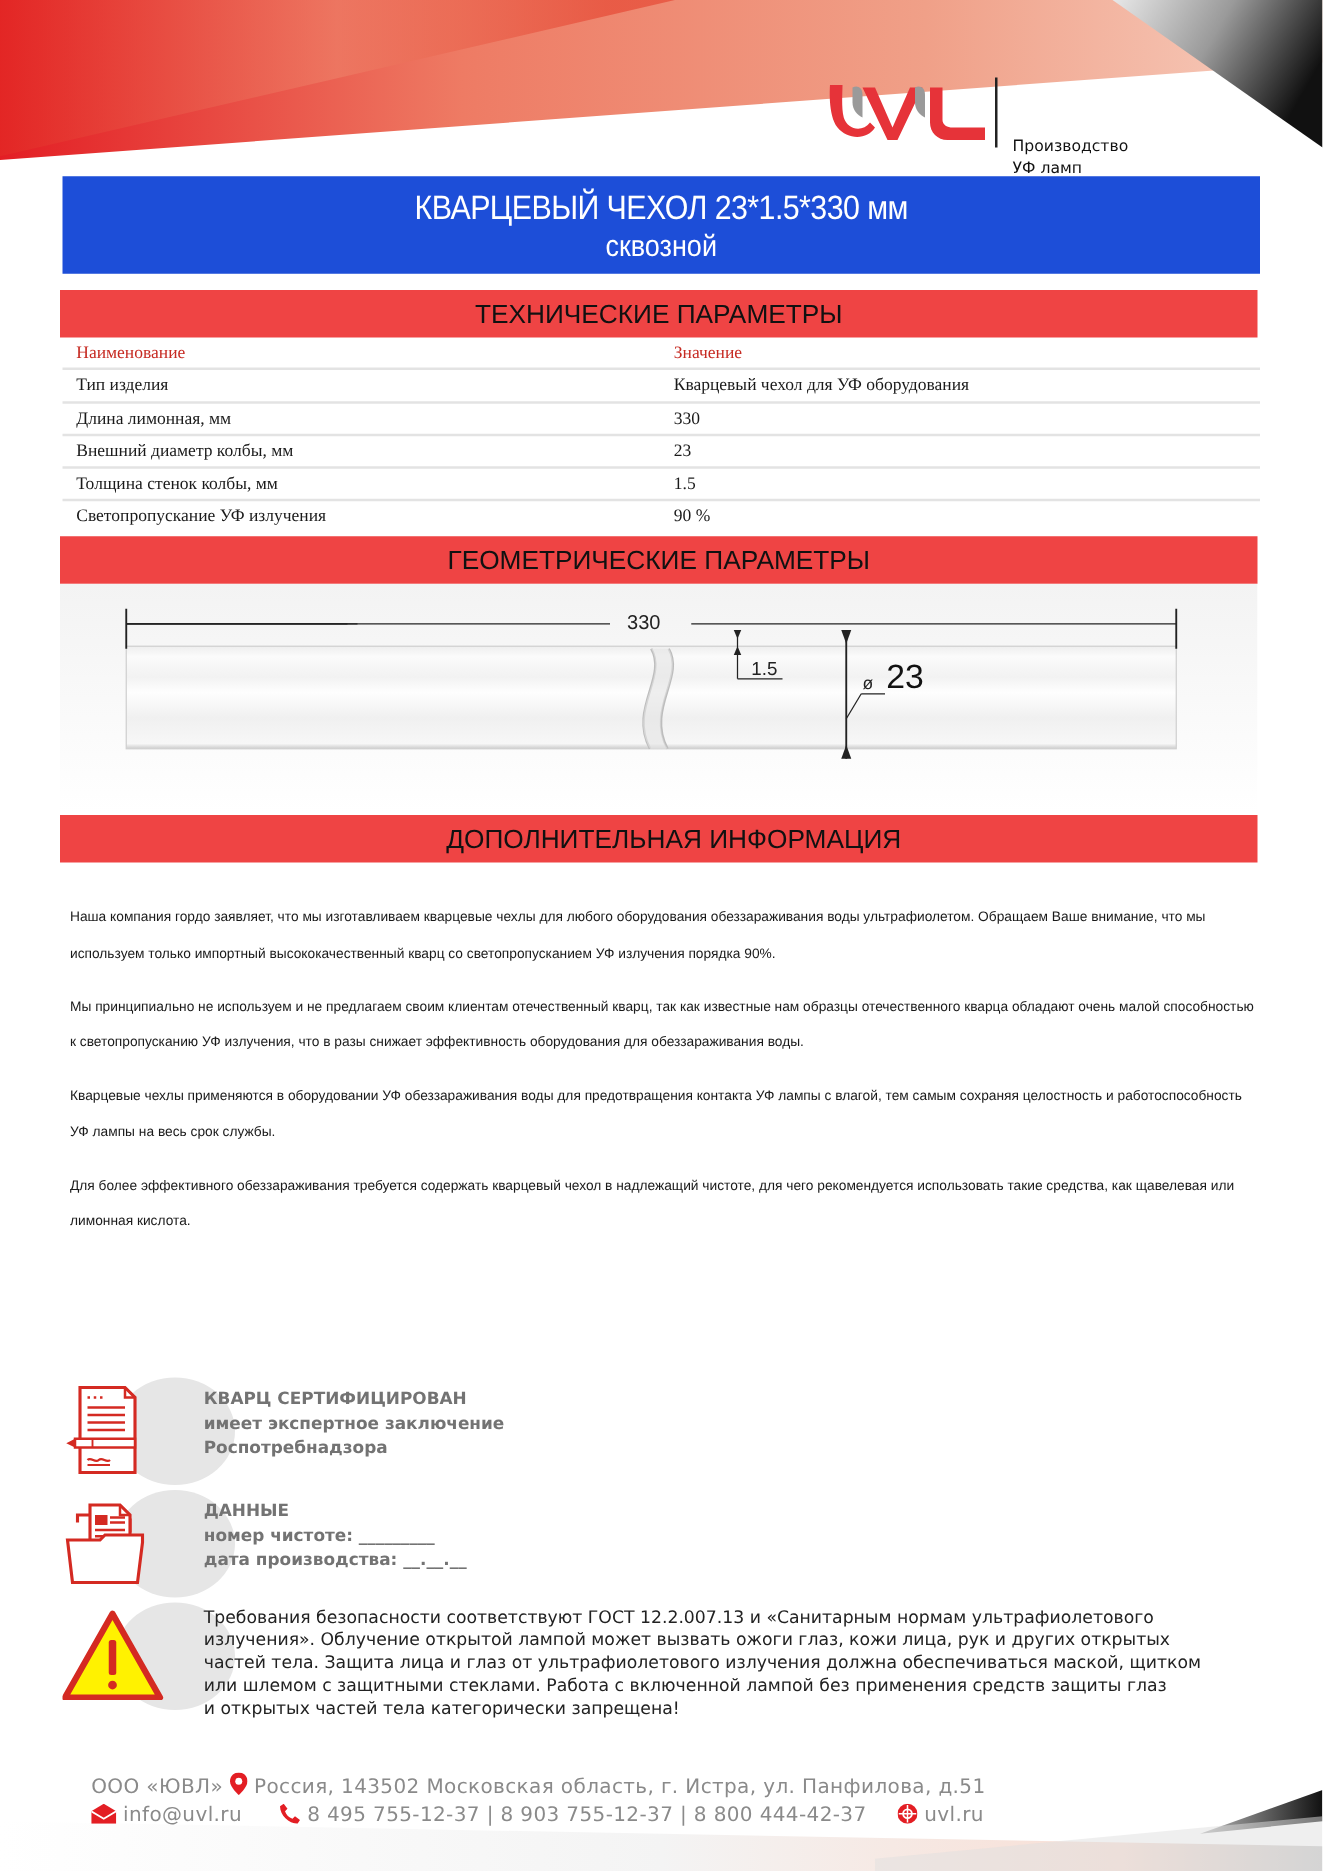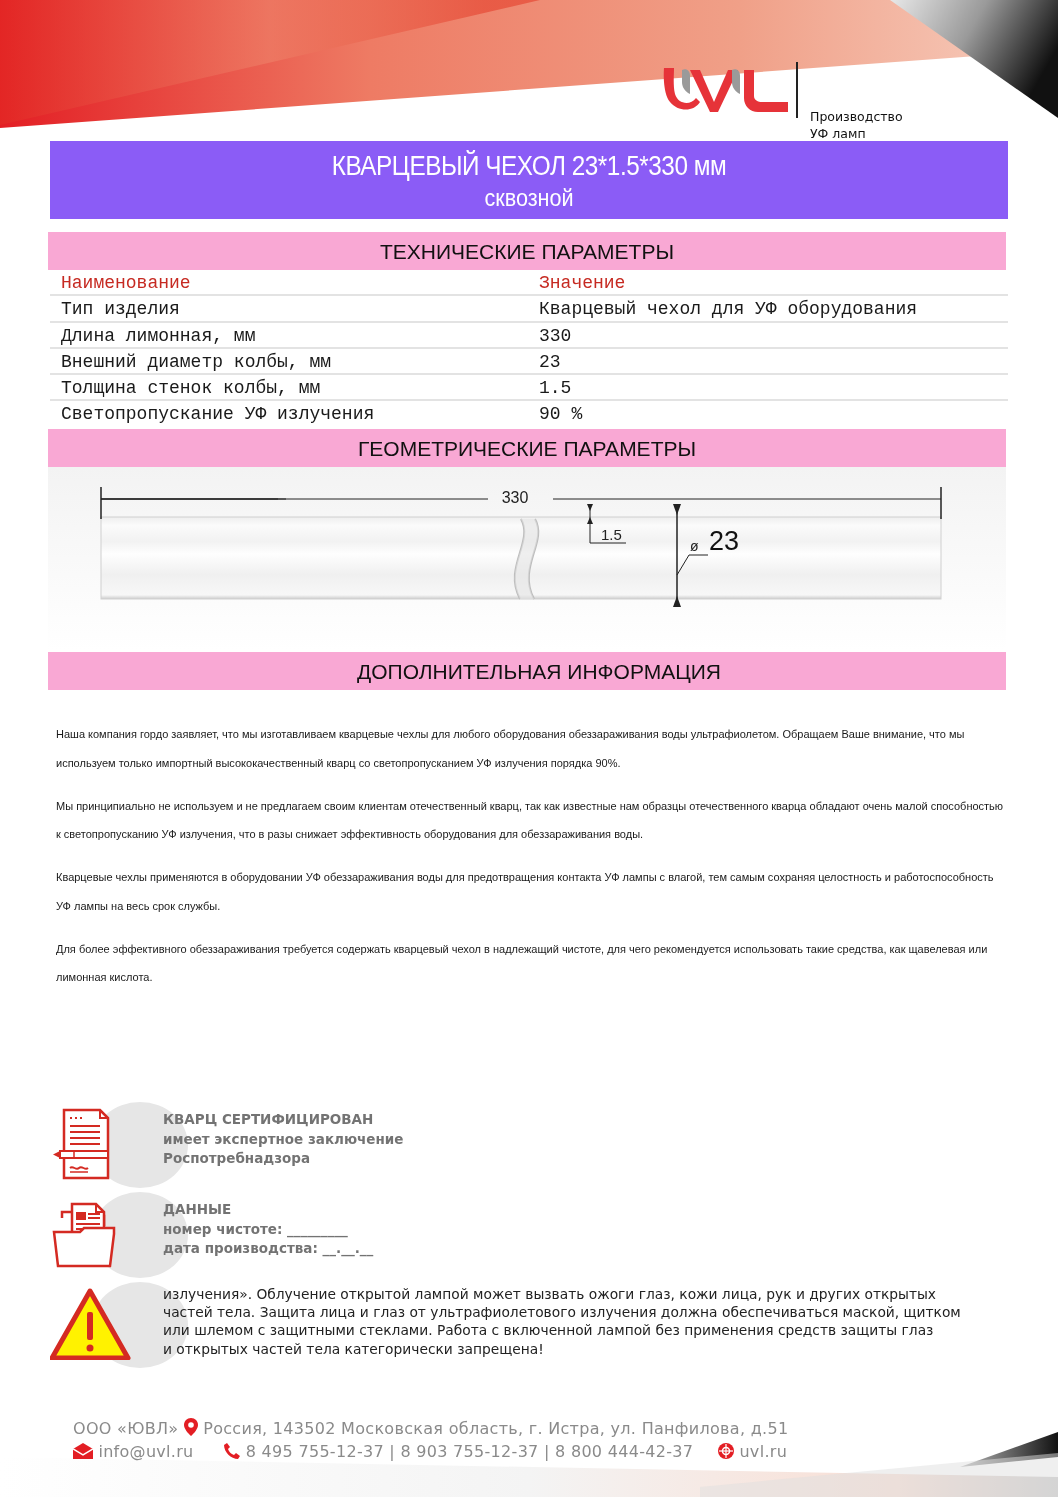--- a/index.html
+++ b/index.html
@@ -10,33 +10,33 @@
   .deco-top { position: absolute; left: 0; top: 0; width: 1058px; height: 140px; }
   .deco-bottom { position: absolute; left: 0; bottom: 0; width: 1058px; height: 110px; }
 
   
   .logo { position: absolute; left: 660px; top: 62px; width: 130px; height: 52px; }
   .logo-divider { position: absolute; left: 796px; top: 62px; width: 2px; height: 56px; background: #222; }
   .tagline { position: absolute; left: 810px; top: 64px; font-size: 12.5px; line-height: 17px; color: #111; margin-top: 44px; }
   .tagline div { white-space: nowrap; }
 
   
-  .title-banner { position: absolute; left: 50px; top: 141px; width: 958px; height: 78px; background: #8b5cf6; color: #fff; text-align: center; }
+  .title-banner { position: absolute; left: 50px; top: 141px; width: 958px; height: 78px; background: #1d4ed8; color: #fff; text-align: center; }
   .title-line1 { font-family: "Liberation Sans", sans-serif; font-size: 27px; letter-spacing: -0.5px; padding-top: 8px; line-height: 34px; font-stretch: condensed; transform: scaleX(0.9); }
   .title-line2 { font-family: "Liberation Sans", sans-serif; font-size: 24px; line-height: 30px; transform: scaleX(0.9); }
 
   
-  .section-header { position: absolute; left: 48px; width: 958px; height: 38px; background: #f9a8d4; text-align: center; font-family: "Liberation Sans", sans-serif; font-size: 21px; line-height: 40px; color: #111; }
+  .section-header { position: absolute; left: 48px; width: 958px; height: 38px; background: #ef4444; text-align: center; font-family: "Liberation Sans", sans-serif; font-size: 21px; line-height: 40px; color: #111; }
   .sh-tech { top: 232px; }
   .sh-geo { top: 429px; }
   .sh-add { top: 652px; padding-left: 24px; }
 
   
   .params { position: absolute; left: 50px; top: 270px; width: 958px; }
-  .params-row { display: flex; height: 26.3px; border-bottom: 2px solid #e3e3e3; font-family: Liberation Mono, monospace; font-size: 18px; line-height: 26px; }
+  .params-row { display: flex; height: 26.3px; border-bottom: 2px solid #e3e3e3; font-family: Liberation Serif, serif; font-size: 14px; line-height: 26px; }
   .params-row .c1 { width: 489px; padding-left: 11px; }
   .params-row .c2 { flex: 1; }
   .params-row.head { color: #c62a22; }
   .params-row.last { border-bottom: none; }
 
   
   .geo { position: absolute; left: 48px; top: 467px; width: 958px; height: 183px; }
 
   
   .info { position: absolute; left: 56px; top: 720px; width: 950px; font-family: "Liberation Sans", sans-serif; font-size: 11px; line-height: 28.5px; color: #1a1a1a; }
@@ -232,20 +232,21 @@
 </div>
 
 <div class="feature f3">
   <div class="circle"></div>
   <svg class="icon" viewBox="0 0 90 72">
     <polygon points="40,3 78,70 2,70" fill="#fff200" stroke="#d42a22" stroke-width="5" stroke-linejoin="round"></polygon>
     <rect x="37" y="24" width="6" height="28" rx="2" fill="#d42a22"></rect>
     <circle cx="40" cy="60" r="3.5" fill="#d42a22"></circle>
   </svg>
   <div class="text">
+    <div>Требования безопасности соответствуют ГОСТ 12.2.007.13 и «Санитарным нормам ультрафиолетового</div>
     <div>излучения». Облучение открытой лампой может вызвать ожоги глаз, кожи лица, рук и других открытых</div>
     <div>частей тела. Защита лица и глаз от ультрафиолетового излучения должна обеспечиваться маской, щитком</div>
     <div>или шлемом с защитными стеклами. Работа с включенной лампой без применения средств защиты глаз</div>
     <div>и открытых частей тела категорически запрещена!</div>
   </div>
 </div>
 
 <svg class="deco-bottom" viewBox="0 0 1058 110" preserveAspectRatio="none">
   <defs>
     <linearGradient id="gBot" x1="0" y1="0" x2="1" y2="0">

